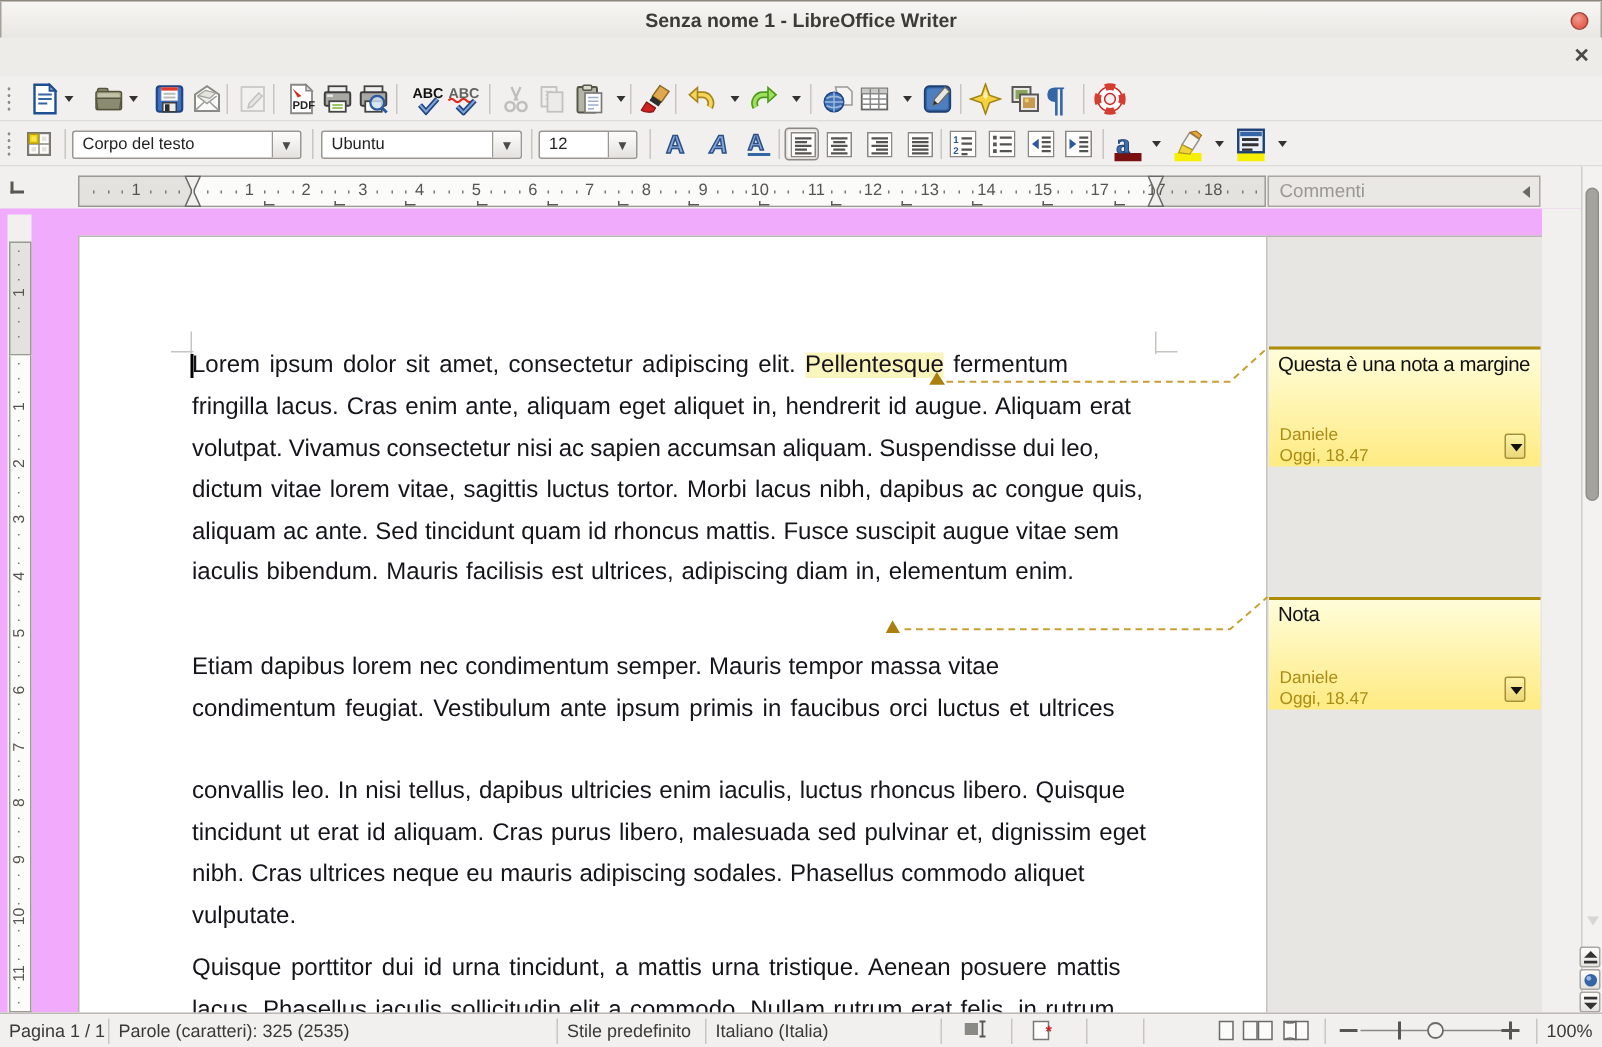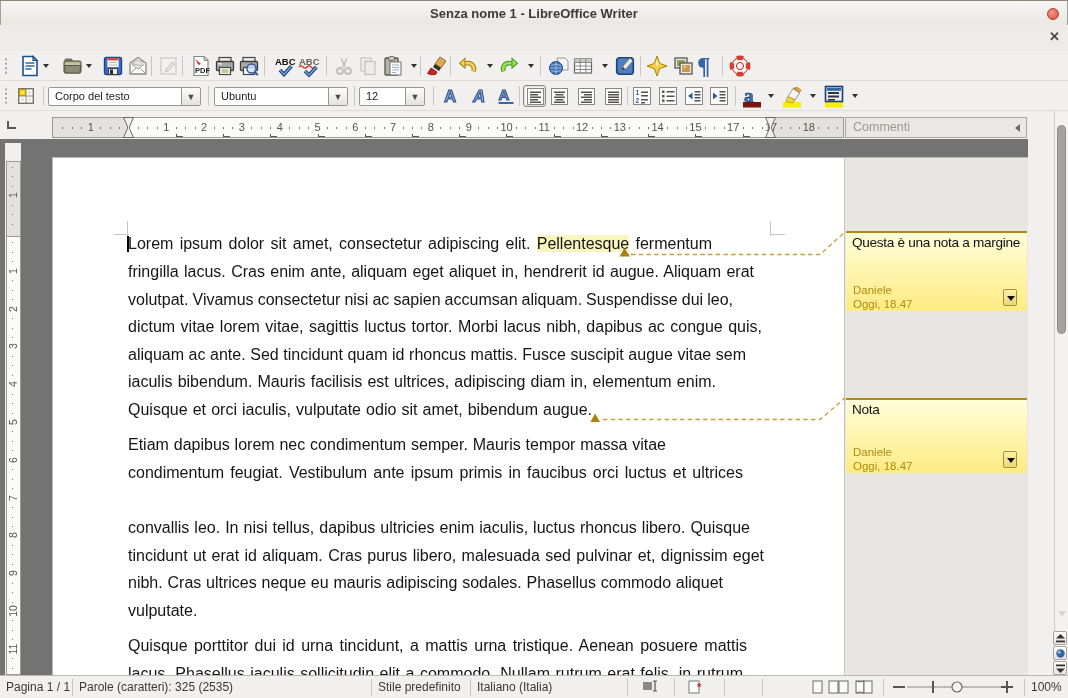--- a/index.html
+++ b/index.html
@@ -32,21 +32,21 @@
 #rrow{position:absolute;left:0;top:111px;width:100%;height:28px;background:#f1f0ee}
 #hruler{position:absolute;left:52px;top:6px;width:792px;height:21px;background:#e4e2de;border:1px solid #9c9a95}
 #hrwhite{position:absolute;left:75.5px;top:0;width:642.5px;height:19px;background:#fbfbfa}
 .rnum{position:absolute;top:3px;width:16px;text-align:center;font-size:11px;color:#56544f}
 .rdot{position:absolute;top:9px;width:1px;height:1.6px;background:#77756f}
 .rtab{position:absolute;top:16px;width:7px;height:3px;border-left:1px solid #5a5853;border-bottom:1.6px solid #5a5853;margin-left:-0px}
 #ltab{position:absolute;left:7px;top:10px;width:9px;height:8px;border-left:2.5px solid #5a5853;border-bottom:2.5px solid #5a5853}
 #commenti{position:absolute;left:845px;top:6px;width:182px;height:21px;background:#eae8e5;border:1px solid #aaa7a2;font-size:12.5px;color:#9b9894;padding:2px 0 0 7px}
 #commenti .carr{position:absolute;right:6px;top:6px;width:0;height:0;border-top:4px solid transparent;border-bottom:4px solid transparent;border-right:5px solid #6b6966}
 
-#canvas{position:absolute;left:0;top:139px;width:100%;height:536px;background:#737373}
+#canvas{position:absolute;left:0;top:139px;width:100%;height:536px;background:#f0abfc}
 #vruler{position:absolute;left:5px;top:4px;width:16px;height:532px;background:#f1f0ee}
 #vrm{position:absolute;left:0.5px;top:18px;width:15px;height:76px;background:#e4e2de;border:1px solid #9c9a95}
 #vrw{position:absolute;left:0.5px;top:94px;width:15px;height:438px;background:#fbfbfa;border:1px solid #9c9a95;border-top:none}
 .vnum{position:absolute;left:1.5px;width:12px;text-align:center;font-size:10.5px;color:#56544f;transform:rotate(-90deg)}
 .vdot{position:absolute;left:6.5px;width:1.6px;height:1px;background:#77756f}
 #page{position:absolute;left:52px;top:18px;width:792px;height:518px;background:#fff;border-left:1px solid #b9b7b3;border-top:1px solid #b9b7b3}
 #sidebar{position:absolute;left:844px;top:18px;width:184px;height:518px;background:#e7e6e3;border-top:1px solid #b9b7b3;border-left:1px solid #c4c2be}
 
 .ln{position:absolute;left:128px;font-size:16px;line-height:17px;color:#16141a;white-space:pre}
 .ln.j{text-align:justify;text-align-last:justify;white-space:normal;word-spacing:-0.5px}
@@ -535,21 +535,20 @@
           <div class="v" style="left:0;top:0"></div>
           <div class="h" style="left:0;top:13px"></div>
         </div>
 <div id="caret"></div>
 <div class="ln j" style="top:96.4px;width:584px">Lorem ipsum dolor sit amet, consectetur adipiscing elit. <span class="hl">Pellentesque</span> fermentum</div>
 <div class="ln j" style="top:124.0px;width:626px">fringilla lacus. Cras enim ante, aliquam eget aliquet in, hendrerit id augue. Aliquam erat</div>
 <div class="ln j" style="top:151.6px;width:605px">volutpat. Vivamus consectetur nisi ac sapien accumsan aliquam. Suspendisse dui leo,</div>
 <div class="ln j" style="top:179.2px;width:634px">dictum vitae lorem vitae, sagittis luctus tortor. Morbi lacus nibh, dapibus ac congue quis,</div>
 <div class="ln j" style="top:206.8px;width:618px">aliquam ac ante. Sed tincidunt quam id rhoncus mattis. Fusce suscipit augue vitae sem</div>
 <div class="ln j" style="top:234.4px;width:588px">iaculis bibendum. Mauris facilisis est ultrices, adipiscing diam in, elementum enim.</div>
-<div class="ln j" style="top:262.0px;width:464px">Quisque et orci iaculis, vulputate odio sit amet, bibendum augue.</div>
 <div class="ln j" style="top:297.4px;width:538px">Etiam dapibus lorem nec condimentum semper. Mauris tempor massa vitae</div>
 <div class="ln j" style="top:325.0px;width:615px">condimentum feugiat. Vestibulum ante ipsum primis in faucibus orci luctus et ultrices</div>
 <div class="ln j" style="top:380.2px;width:622px">convallis leo. In nisi tellus, dapibus ultricies enim iaculis, luctus rhoncus libero. Quisque</div>
 <div class="ln j" style="top:407.8px;width:636px">tincidunt ut erat id aliquam. Cras purus libero, malesuada sed pulvinar et, dignissim eget</div>
 <div class="ln j" style="top:435.4px;width:595px">nibh. Cras ultrices neque eu mauris adipiscing sodales. Phasellus commodo aliquet</div>
 <div class="ln" style="top:463.0px">vulputate.</div>
 <div class="ln j" style="top:498.4px;width:619px">Quisque porttitor dui id urna tincidunt, a mattis urna tristique. Aenean posuere mattis</div>
 <div class="ln j" style="top:526.0px;width:615px">lacus. Phasellus iaculis sollicitudin elit a commodo. Nullam rutrum erat felis, in rutrum</div>
 <svg style="position:absolute;left:0;top:0" width="1054" height="536">
 <path d="M624.5 109 L630 117.5 L619.5 117.5 Z" fill="#ac800e"></path>

